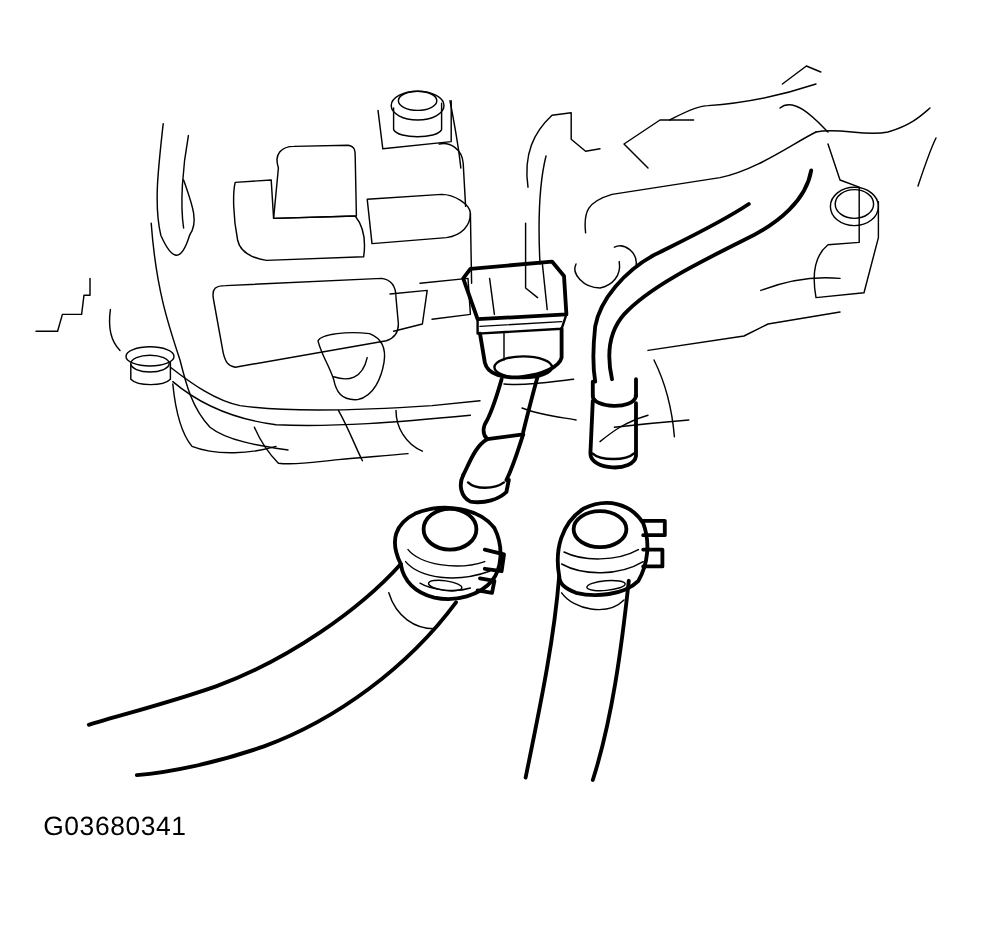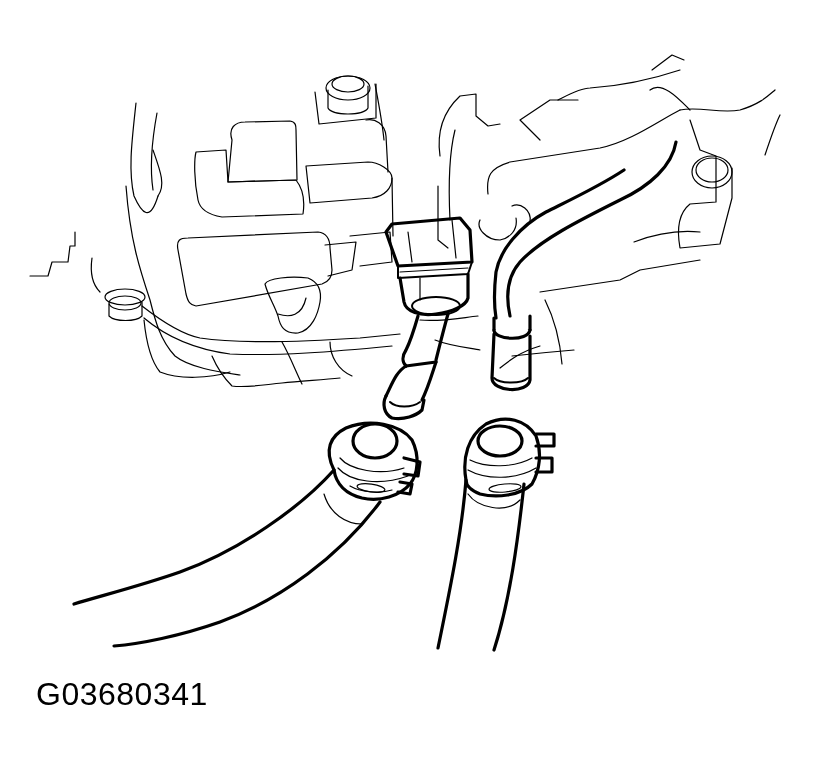--- a/index.html
+++ b/index.html
@@ -4,21 +4,21 @@
   <style>
     html, body { margin: 0; padding: 0; background: #ffffff; }
     body { width: 818px; height: 772px; position: relative; overflow: hidden; }
     #diagram { position: absolute; left: 0; top: 0; width: 818px; height: 772px; }
     .thin { fill: none; stroke: #000; stroke-width: 1.2; stroke-linecap: round; stroke-linejoin: round; }
     .med { fill: none; stroke: #000; stroke-width: 2; stroke-linecap: round; stroke-linejoin: round; }
     .thick { fill: none; stroke: #000; stroke-width: 3.2; stroke-linecap: round; stroke-linejoin: round; }
     .fillw { fill: #fff; }
     .figure-id {
       position: absolute; left: 36px; top: 676px;
-      font-family: "Liberation Sans", sans-serif; font-size: 32px; font-weight: normal;
+      font-family: "Liberation Sans", sans-serif; font-size: 22px; font-weight: normal;
       color: #000; letter-spacing: 0.5px;
     }
   </style>
 </head>
 <body>
 
 <svg id="diagram" viewBox="0 0 818 772" xmlns="http://www.w3.org/2000/svg">
 
   <g>
 

